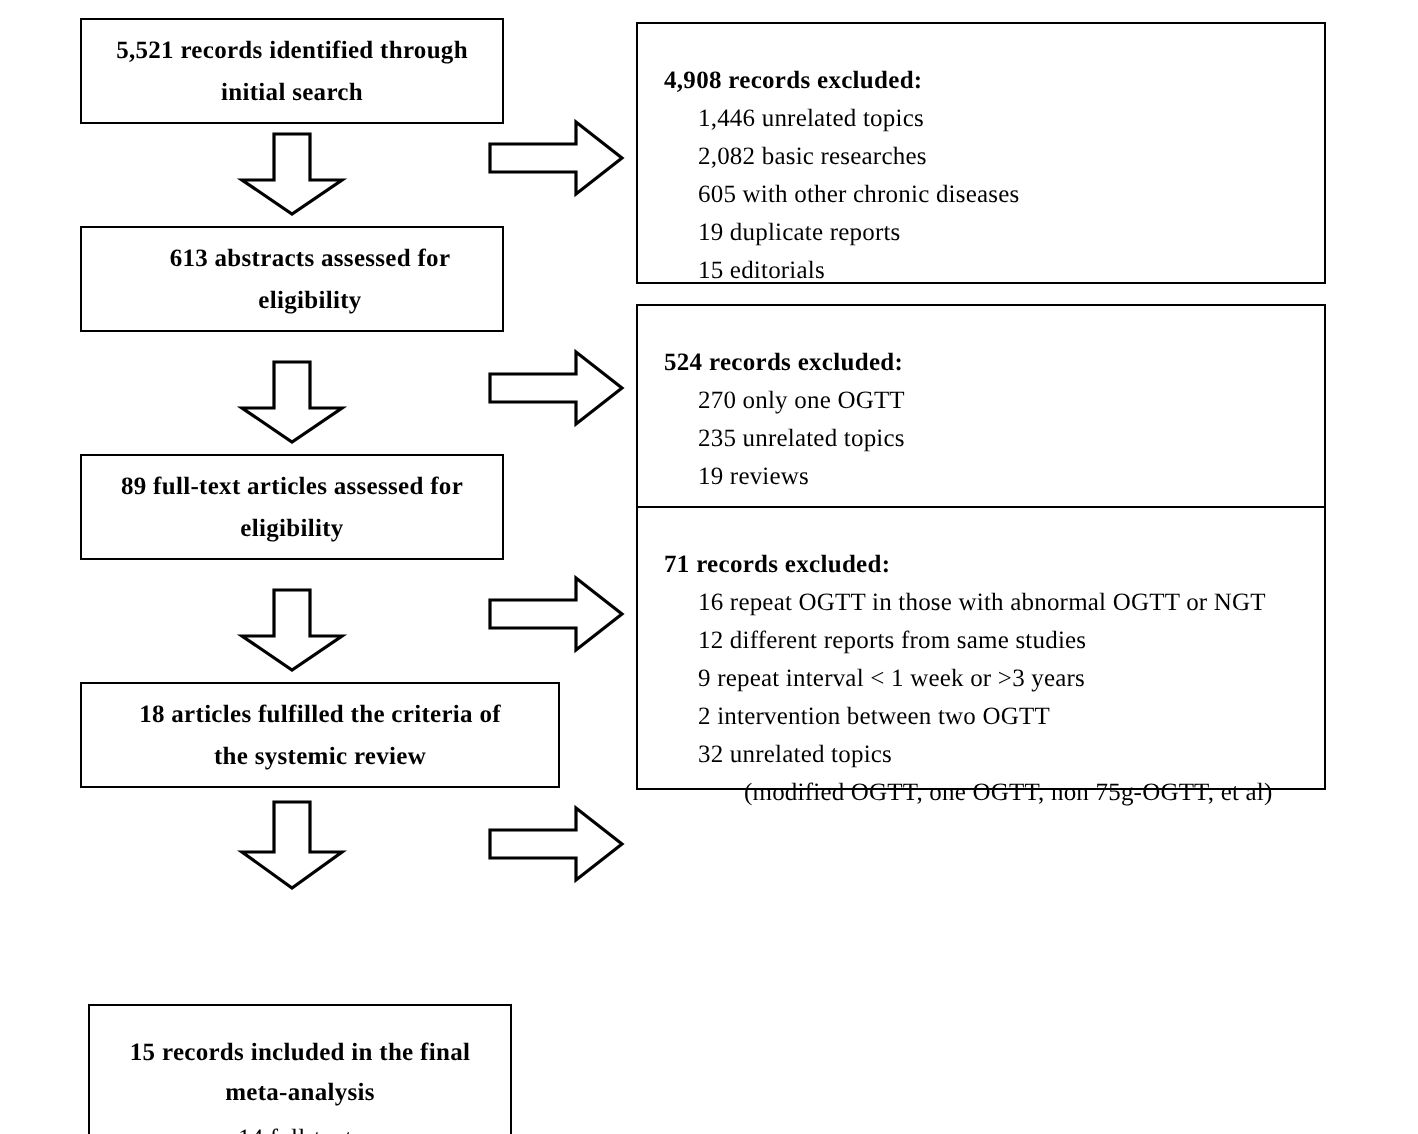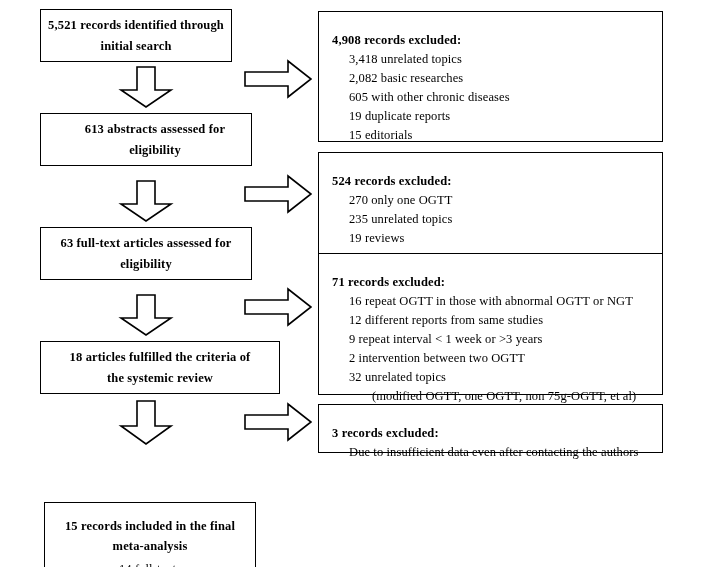--- a/index.html
+++ b/index.html
@@ -97,52 +97,52 @@
     stroke: #000000;
     stroke-width: 1.6;
     stroke-linejoin: miter;
   }
 </style>
 </head>
 <body>
 
 <div id="canvas">
 
-  <div class="box stage-box" style="left:40px; top:9px; width:192px; height:53px;">
+  <div class="box stage-box" style="left:40px; top:9px; width:212px; height:53px;">
     <div class="stage-line">5,521 records identified through</div>
     <div class="stage-line">initial search</div>
   </div>
 
   <div class="box stage-box" style="left:40px; top:113px; width:212px; height:53px;padding-left:18px;">
     <div class="stage-line">613 abstracts assessed for</div>
     <div class="stage-line">eligibility</div>
   </div>
 
   <div class="box stage-box" style="left:40px; top:227px; width:212px; height:53px;">
-    <div class="stage-line">63 full-text articles assessed for</div>
+    <div class="stage-line">89 full-text articles assessed for</div>
     <div class="stage-line">eligibility</div>
   </div>
 
   <div class="box stage-box" style="left:40px; top:341px; width:240px; height:53px;">
     <div class="stage-line">18 articles fulfilled the criteria of</div>
     <div class="stage-line">the systemic review</div>
   </div>
 
   <div class="box stage-box final-box" style="left:44px; top:456px; width:212px; height:93px;">
     <div class="stage-line">15 records included in the final</div>
     <div class="stage-line">meta-analysis</div>
     <div class="final-sub-wrap">
       <span class="stage-sub">14 full-texts</span>
       <span class="stage-sub indent2">1 abstract</span>
     </div>
   </div>
 
   <div class="box excl-box" style="left:318px; top:11px; width:345px; height:131px;">
     <div class="excl-head">4,908 records excluded:</div>
-    <div class="excl-item">3,418 unrelated topics</div>
+    <div class="excl-item">1,446 unrelated topics</div>
     <div class="excl-item">2,082 basic researches</div>
     <div class="excl-item">605 with other chronic diseases</div>
     <div class="excl-item">19 duplicate reports</div>
     <div class="excl-item">15 editorials</div>
   </div>
 
   <div class="box excl-box" style="left:318px; top:152px; width:345px; height:118px;">
     <div class="excl-head">524 records excluded:</div>
     <div class="excl-item">270 only one OGTT</div>
     <div class="excl-item">235 unrelated topics</div>
@@ -152,24 +152,20 @@
   <div class="box excl-box" style="left:318px; top:253px; width:345px; height:142px;">
     <div class="excl-head">71 records excluded:</div>
     <div class="excl-item">16 repeat OGTT in those with abnormal OGTT or NGT</div>
     <div class="excl-item">12 different reports from same studies</div>
     <div class="excl-item">9 repeat interval &lt; 1 week or &gt;3 years</div>
     <div class="excl-item">2 intervention between two OGTT</div>
     <div class="excl-item">32 unrelated topics</div>
     <div class="excl-item deep">(modified OGTT, one OGTT, non 75g-OGTT, et al)</div>
   </div>
 
-  <div class="box excl-box" style="left:318px; top:404px; width:345px; height:49px;">
-    <div class="excl-head">3 records excluded:</div>
-    <div class="excl-item">Due to insufficient data even after contacting the authors</div>
-  </div>
 
   <div class="arrow" style="left:118px; top:66px;">
     <svg width="56" height="44" viewBox="0 0 56 44">
       <polygon points="19,1 37,1 37,24 53,24 28,41 3,24 19,24"></polygon>
     </svg>
   </div>
   <div class="arrow" style="left:118px; top:180px;">
     <svg width="56" height="44" viewBox="0 0 56 44">
       <polygon points="19,1 37,1 37,24 53,24 28,41 3,24 19,24"></polygon>
     </svg>

